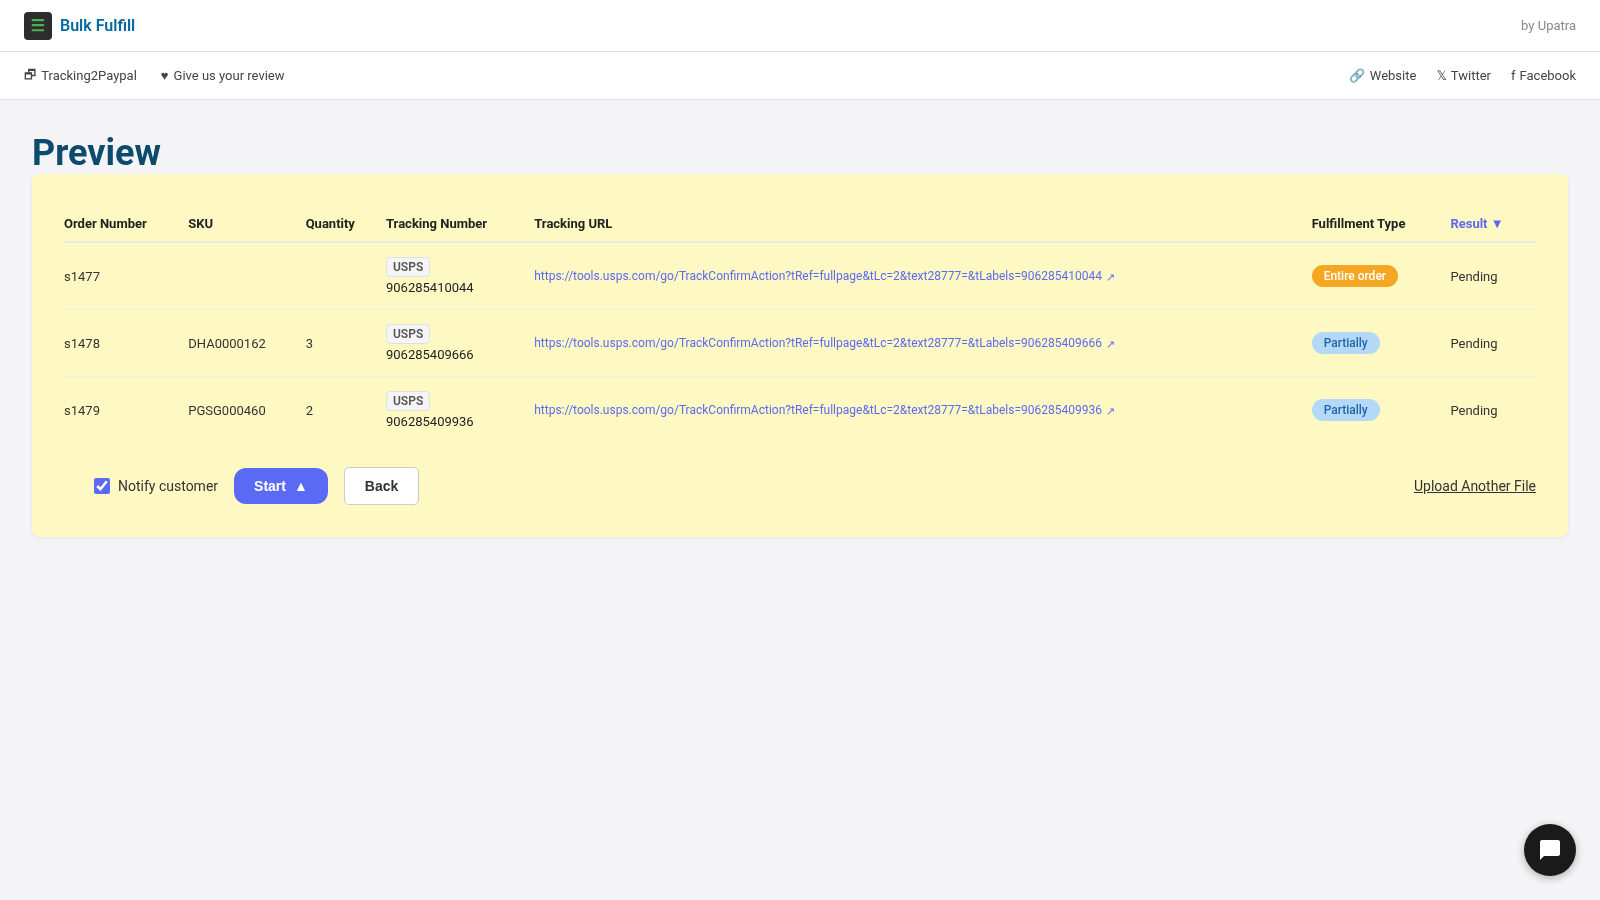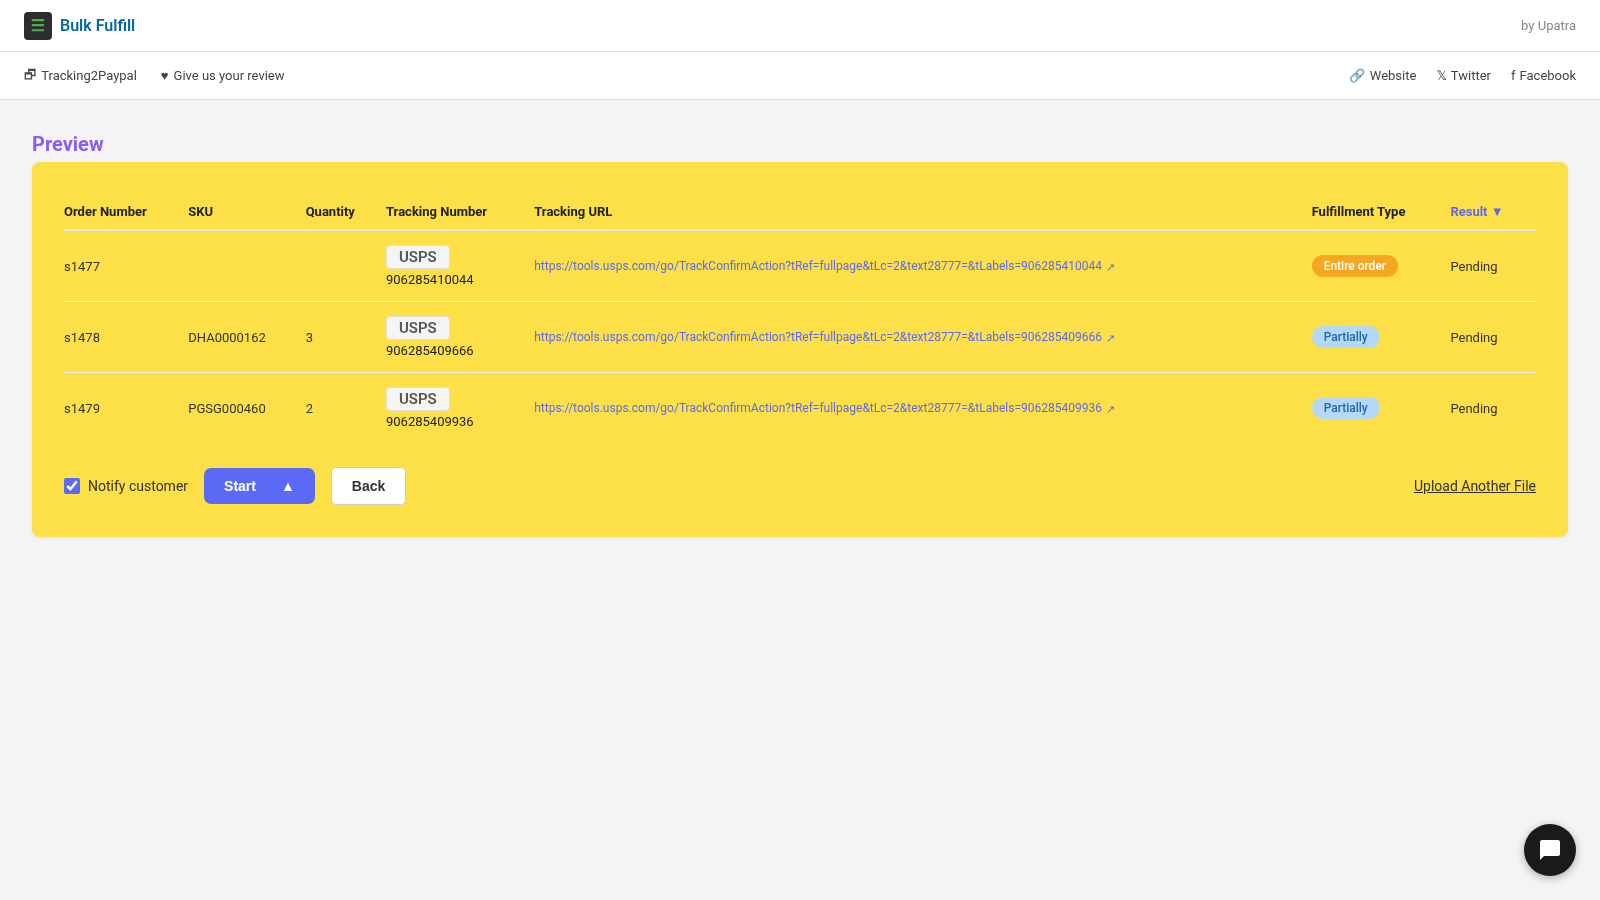--- a/index.html
+++ b/index.html
@@ -87,34 +87,33 @@
       align-items: center;
       gap: 4px;
       cursor: pointer;
     }
 
     
     .page-content {
       padding: 32px 32px 32px 32px;
     }
     .page-title {
-      font-size: 20px;
+      font-size: 36px;
       font-weight: 700;
-      color: #8b5cf6;
-      margin-bottom: 6px;
+      color: #0c4a6e;
     }
     .page-subtitle {
       font-size: 14px;
       color: #555;
       margin-bottom: 24px;
     }
 
     
     .main-card {
-      background: #fde047;
+      background: #fef9c3;
       border-radius: 8px;
       padding: 32px 32px 32px 32px;
       box-shadow: 0 1px 4px rgba(0,0,0,0.07);
     }
 
     
     .data-table {
       width: 100%;
       border-collapse: collapse;
       margin-bottom: 24px;
@@ -139,22 +138,22 @@
       color: #333;
     }
     .data-table tr:last-child td {
       border-bottom: none;
     }
     .tracking-badge {
       display: inline-block;
       background: #f5f5f5;
       border: 1px solid #e0e0e0;
       border-radius: 4px;
-      padding: 2px 12px;
-      font-size: 15px;
+      padding: 2px 6px;
+      font-size: 12px;
       font-weight: 600;
       color: #555;
       margin-bottom: 3px;
     }
     .tracking-num {
       font-size: 13px;
       color: #222;
     }
     .tracking-url-link {
       color: #5b6af5;
@@ -202,47 +201,48 @@
     
     .bottom-controls {
       display: flex;
       align-items: center;
       justify-content: space-between;
     }
     .bottom-left {
       display: flex;
       align-items: center;
       gap: 16px;
+      margin-left: 30px;
     }
     .notify-label {
       display: flex;
       align-items: center;
       gap: 8px;
       font-size: 14px;
       color: #333;
       cursor: pointer;
     }
     .notify-checkbox {
       width: 16px;
       height: 16px;
       accent-color: #5b6af5;
       cursor: pointer;
     }
     .btn-start {
       background: #5b6af5;
       color: #fff;
       border: none;
-      border-radius: 7px;
+      border-radius: 12px;
       padding: 10px 20px;
       font-size: 14px;
       font-weight: 600;
       cursor: pointer;
       display: flex;
       align-items: center;
-      gap: 25px;
+      gap: 8px;
     }
     .btn-back {
       background: #fff;
       color: #333;
       border: 1px solid #ccc;
       border-radius: 5px;
       padding: 10px 20px;
       font-size: 14px;
       font-weight: 700;
       cursor: pointer;

